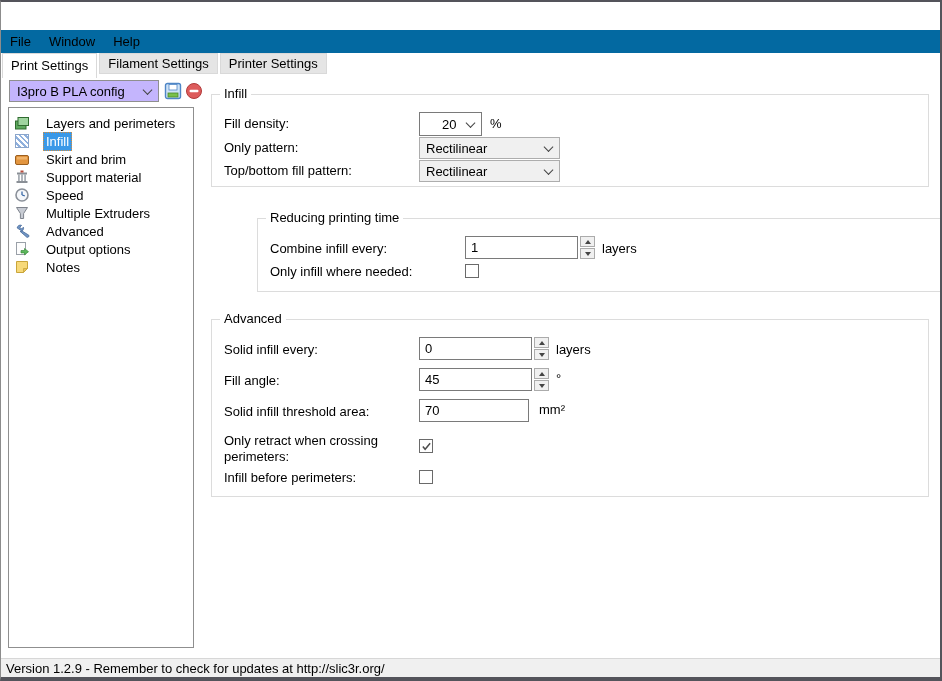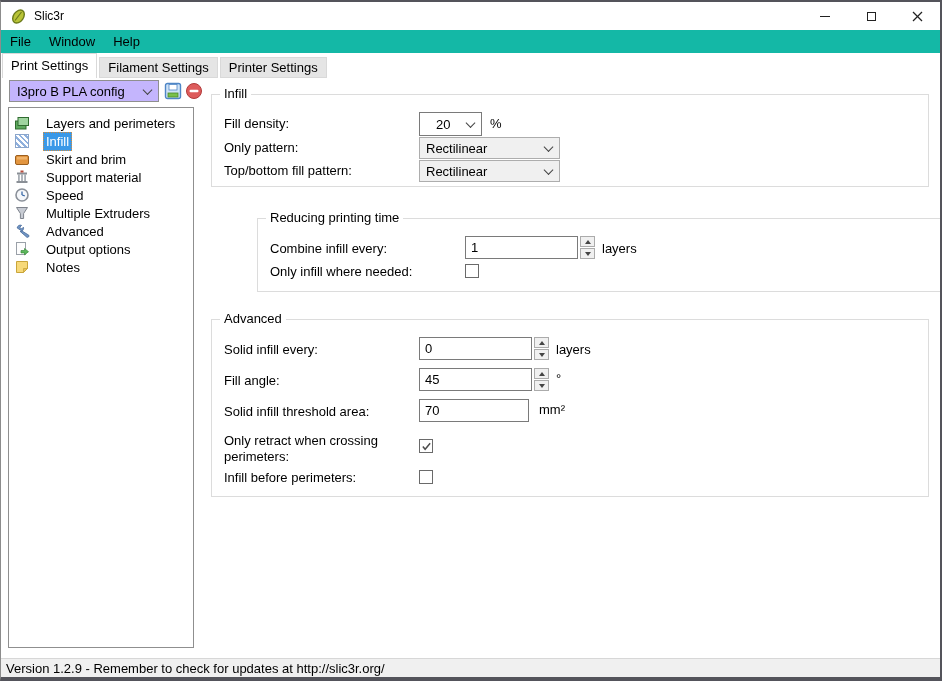--- a/index.html
+++ b/index.html
@@ -13,24 +13,24 @@
   }
   
   .titlebar{ position:absolute; top:0; left:0; right:0; height:28px; background:#fff; }
   .app-icon{ position:absolute; left:9px; top:6px; width:17px; height:17px; }
   .win-title{ position:absolute; left:33px; top:0; line-height:28px; font-size:12px; }
   .win-btns{ position:absolute; right:0; top:0; display:flex; }
   .win-btn{ width:46px; height:28px; display:flex; align-items:center; justify-content:center; }
   .glyph-min{ width:10px; height:0; border-top:1px solid #222; }
   .glyph-max{ width:9px; height:9px; border:1px solid #222; }
   
-  .menubar{ position:absolute; top:28px; left:0; right:0; height:23px; display:flex; align-items:center; background:#14b8a6; }
+  .menubar{ position:absolute; top:28px; left:0; right:0; height:23px; display:flex; align-items:center; background:#0369a1; }
   .menu-item{ padding:3px 9px; }
   
-  .tabbar{ position:absolute; top:51px; left:0; right:0; height:25px; display:flex; align-items:flex-end; padding-left:1px; background:#fff; }
+  .tabbar{ position:absolute; top:51px; left:0; right:0; height:25px; display:flex; padding-left:1px; background:#fff; }
   .tab{ height:21px; line-height:20px; padding:0 8px; background:#e5e5e5; border:1px solid #d9d9d9; margin-left:2px; }
   .tab.active{ height:25px; line-height:24px; background:#fff; border-bottom:none; margin-left:0; z-index:2; }
   
   .combo-preset{ position:absolute; top:78px; left:8px; width:150px; height:22px; background:#c4b5fd;
     border:1px solid #8f8f8f; display:flex; align-items:center; padding:0 22px 0 7px; }
   .tool-btn{ position:absolute; top:79px; width:20px; height:20px; display:flex; align-items:center; justify-content:center; }
   
   .treebox{ position:absolute; top:105px; left:7px; width:186px; height:541px; background:#fff;
     border:1px solid #8f8f8f; padding-top:6px; }
   .tree-item{ height:18px; display:flex; align-items:center; padding-left:5px;gap:8px; }
@@ -42,21 +42,21 @@
   
   .group{ position:absolute; left:210px; width:718px; border:1px solid #dcdcdc; background:#fff; }
   #group-infill{ top:92px; height:93px; }
   #group-reducing{ top:216px; height:74px;margin-left:46px; }
   #group-advanced{ top:317px; height:178px; }
   .legend{ position:absolute; top:-9px; left:8px; background:#fff; padding:0 4px; line-height:16px; }
   .flabel{ position:absolute; left:12px; line-height:16px; }
   .funit{ position:absolute; line-height:16px; }
   .text-input{ position:absolute; border:1px solid #7a7a7a; background:#fff; padding:0 5px;
     font:13px "Liberation Sans",sans-serif; color:#000; outline:none; }
-  .combo-white{ position:absolute; border:1px solid #7a7a7a; background:#fff; display:flex; align-items:center; padding:0 20px 0 16px; }
+  .combo-white{ position:absolute; border:1px solid #7a7a7a; background:#fff; display:flex; align-items:center; padding:0 20px 0 22px; }
   .dropdown{ position:absolute; background:#f0f0f0; border:1px solid #adadad; display:flex; align-items:center; padding:0 20px 0 6px; }
   .chevron{ position:absolute; right:7px; top:50%; width:7px; height:7px;
     border-left:1px solid #444; border-bottom:1px solid #444; transform:translateY(-65%) rotate(-45deg); }
   .spinner{ position:absolute; width:15px; height:23px; display:flex; flex-direction:column; }
   .spin-btn{ flex:1; background:#f0f0f0; border:1px solid #ababab; display:flex; align-items:center; justify-content:center; }
   .spin-btn + .spin-btn{ margin-top:1px; }
   .tri-up{ width:0; height:0; border-left:3px solid transparent; border-right:3px solid transparent; border-bottom:4px solid #444; }
   .tri-down{ width:0; height:0; border-left:3px solid transparent; border-right:3px solid transparent; border-top:4px solid #444; }
   .checkbox{ position:absolute; width:14px; height:14px; border:1px solid #6a6a6a; background:#fff;
     display:flex; align-items:center; justify-content:center; }
@@ -64,41 +64,20 @@
   .checkbox.checked svg{ visibility:visible; }
   
   .statusbar{ position:absolute; left:0; right:0; bottom:0; height:19px; background:#f0f0f0;
     border-top:1px solid #d7d7d7; display:flex; align-items:center; padding-left:5px; }
 </style>
 </head>
 <body>
 
 <div class="window">
 
-  <div class="titlebar">
-    <svg class="app-icon" viewBox="0 0 17 17">
-      <ellipse cx="8.5" cy="8.5" rx="7.2" ry="5" transform="rotate(-55 8.5 8.5)" fill="#b9c437" stroke="#6b7a1a" stroke-width="1.4"></ellipse>
-      <line x1="5" y1="12.5" x2="11.5" y2="4" stroke="#6b7a1a" stroke-width="1.2"></line>
-    </svg>
-    <span class="win-title">Slic3r</span>
-    <div class="win-btns">
-      <div class="win-btn">
-          <div class="glyph-min"></div>
-        </div>
-      <div class="win-btn">
-          <div class="glyph-max"></div>
-        </div>
-      <div class="win-btn">
-        <svg width="11" height="11" viewBox="0 0 11 11">
-          <line x1="1" y1="1" x2="10" y2="10" stroke="#222" stroke-width="1.2"></line>
-          <line x1="10" y1="1" x2="1" y2="10" stroke="#222" stroke-width="1.2"></line>
-        </svg>
-      </div>
-    </div>
-  </div>
 
   <div class="menubar">
     <span class="menu-item">File</span>
     <span class="menu-item">Window</span>
     <span class="menu-item">Help</span>
   </div>
 
   <div class="tabbar">
     <div class="tab active">Print Settings</div>
     <div class="tab">Filament Settings</div>

